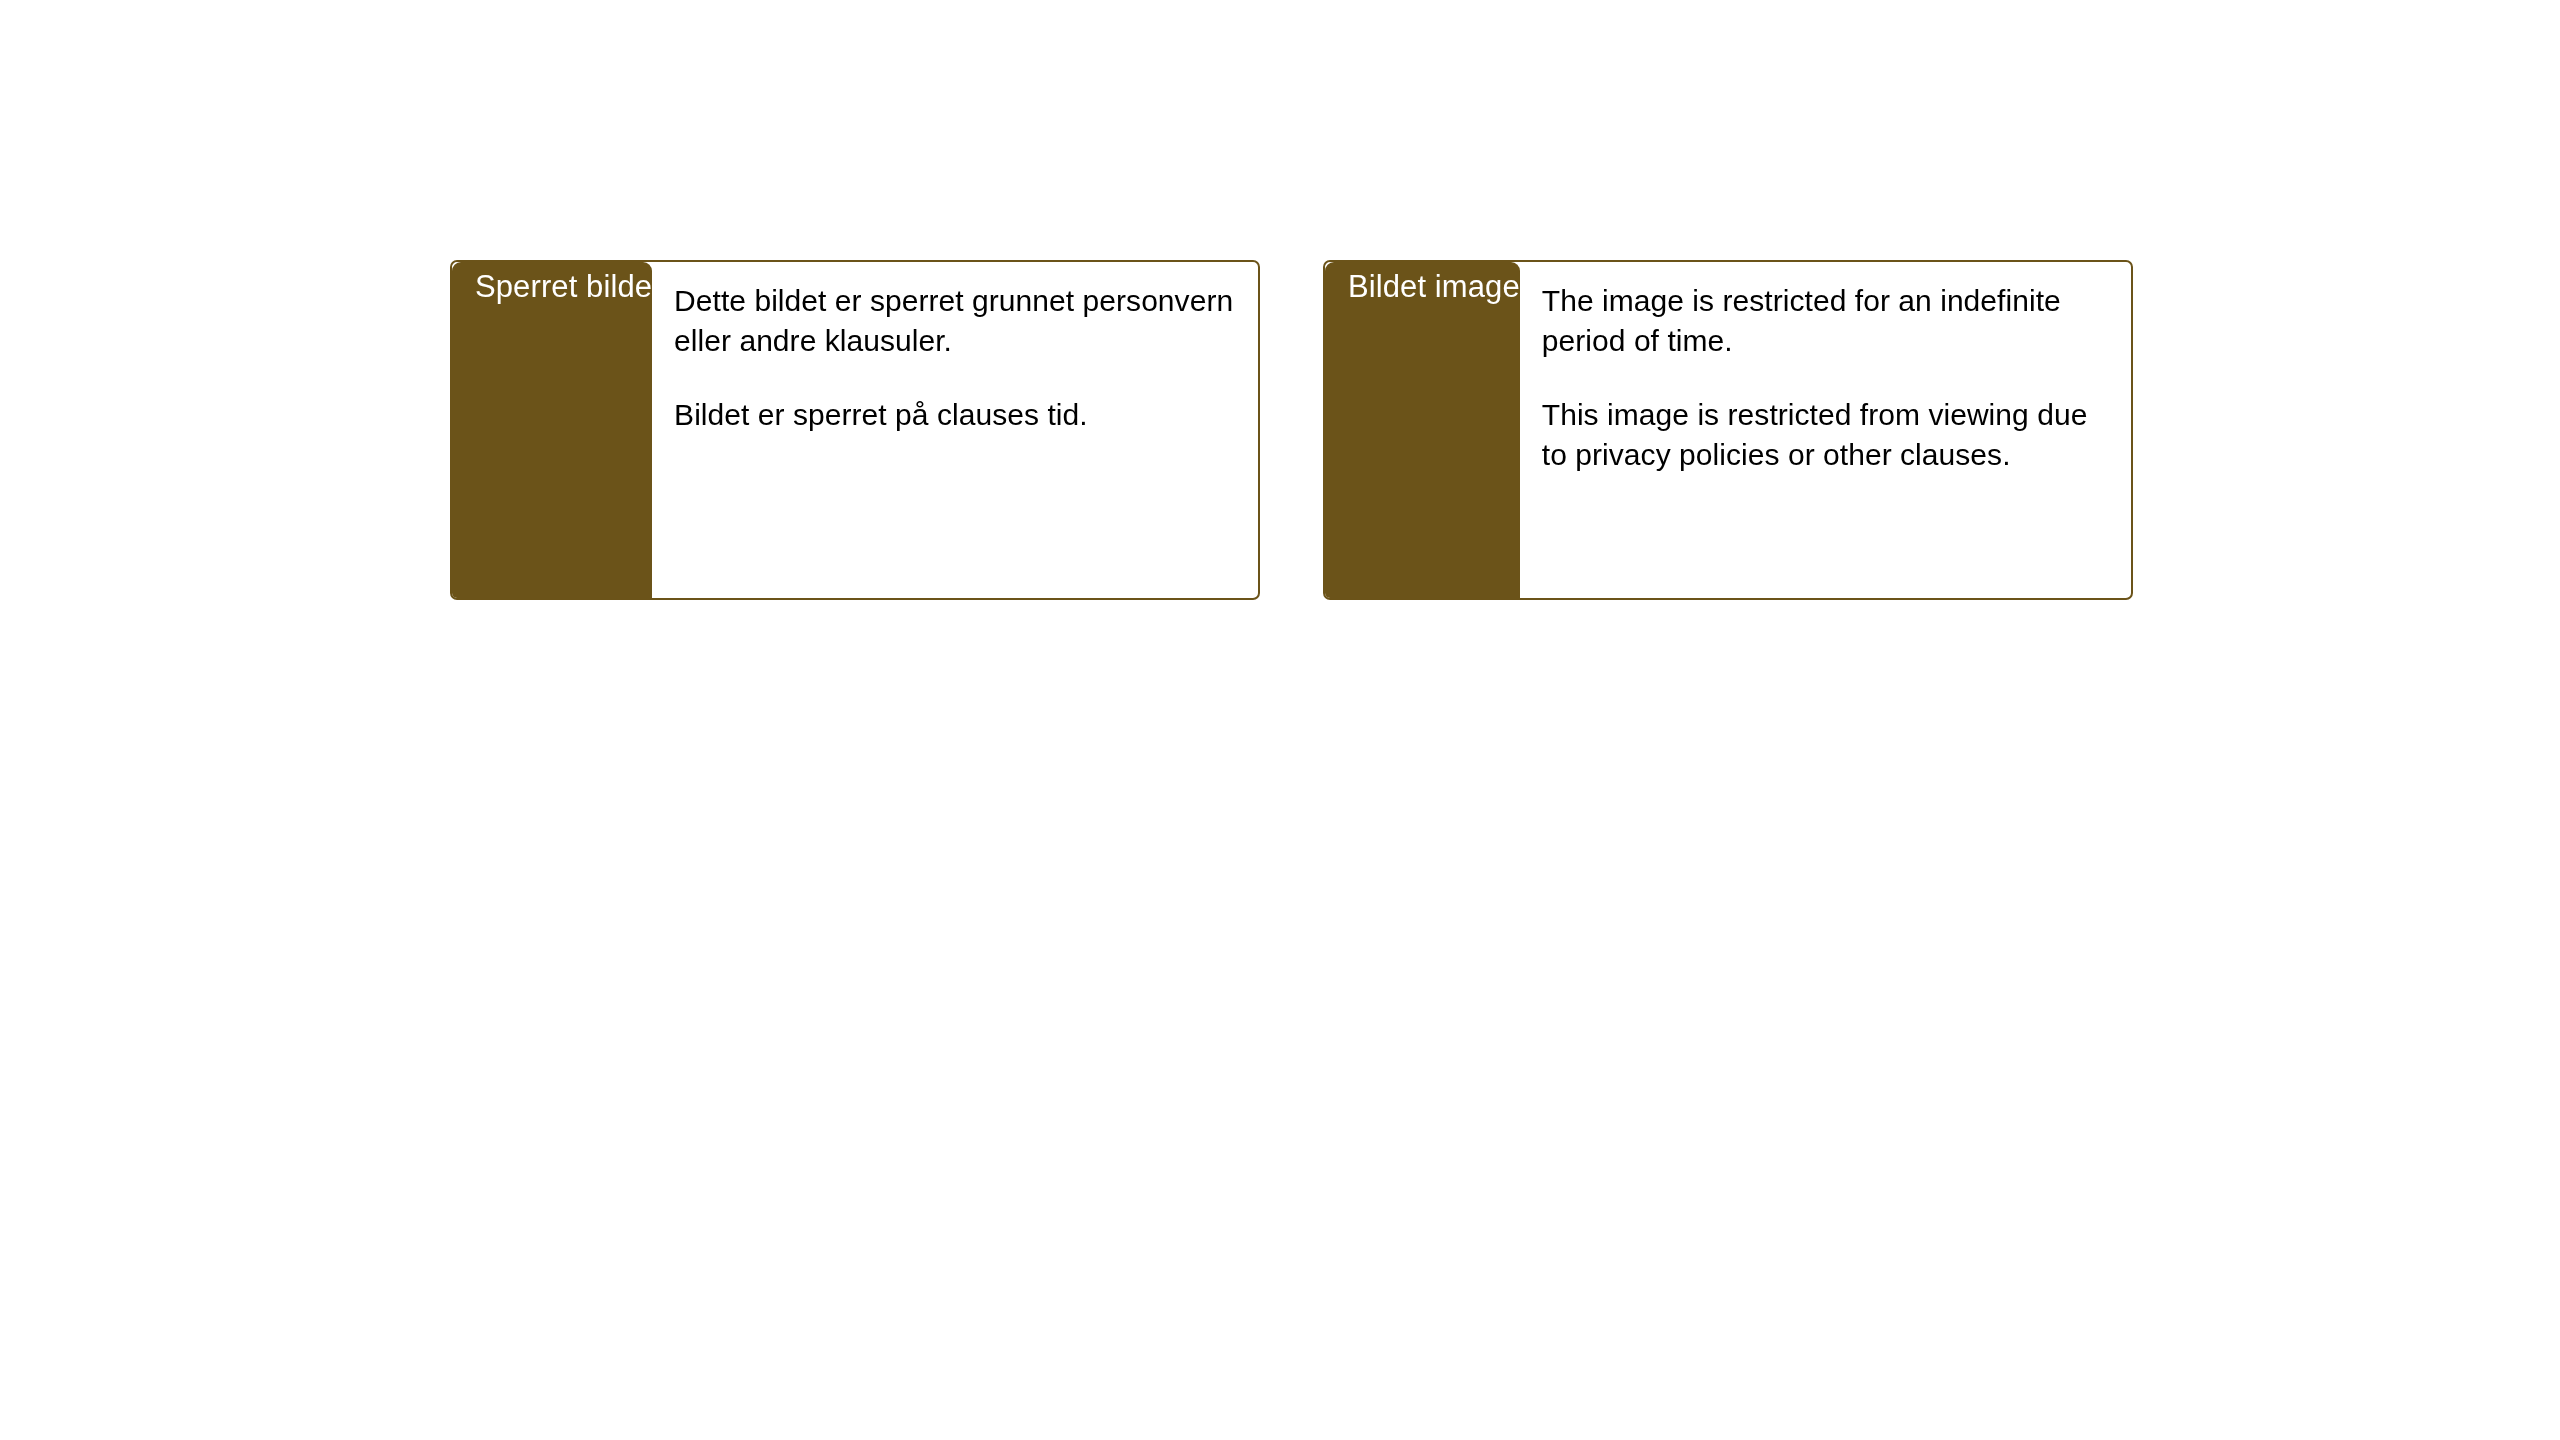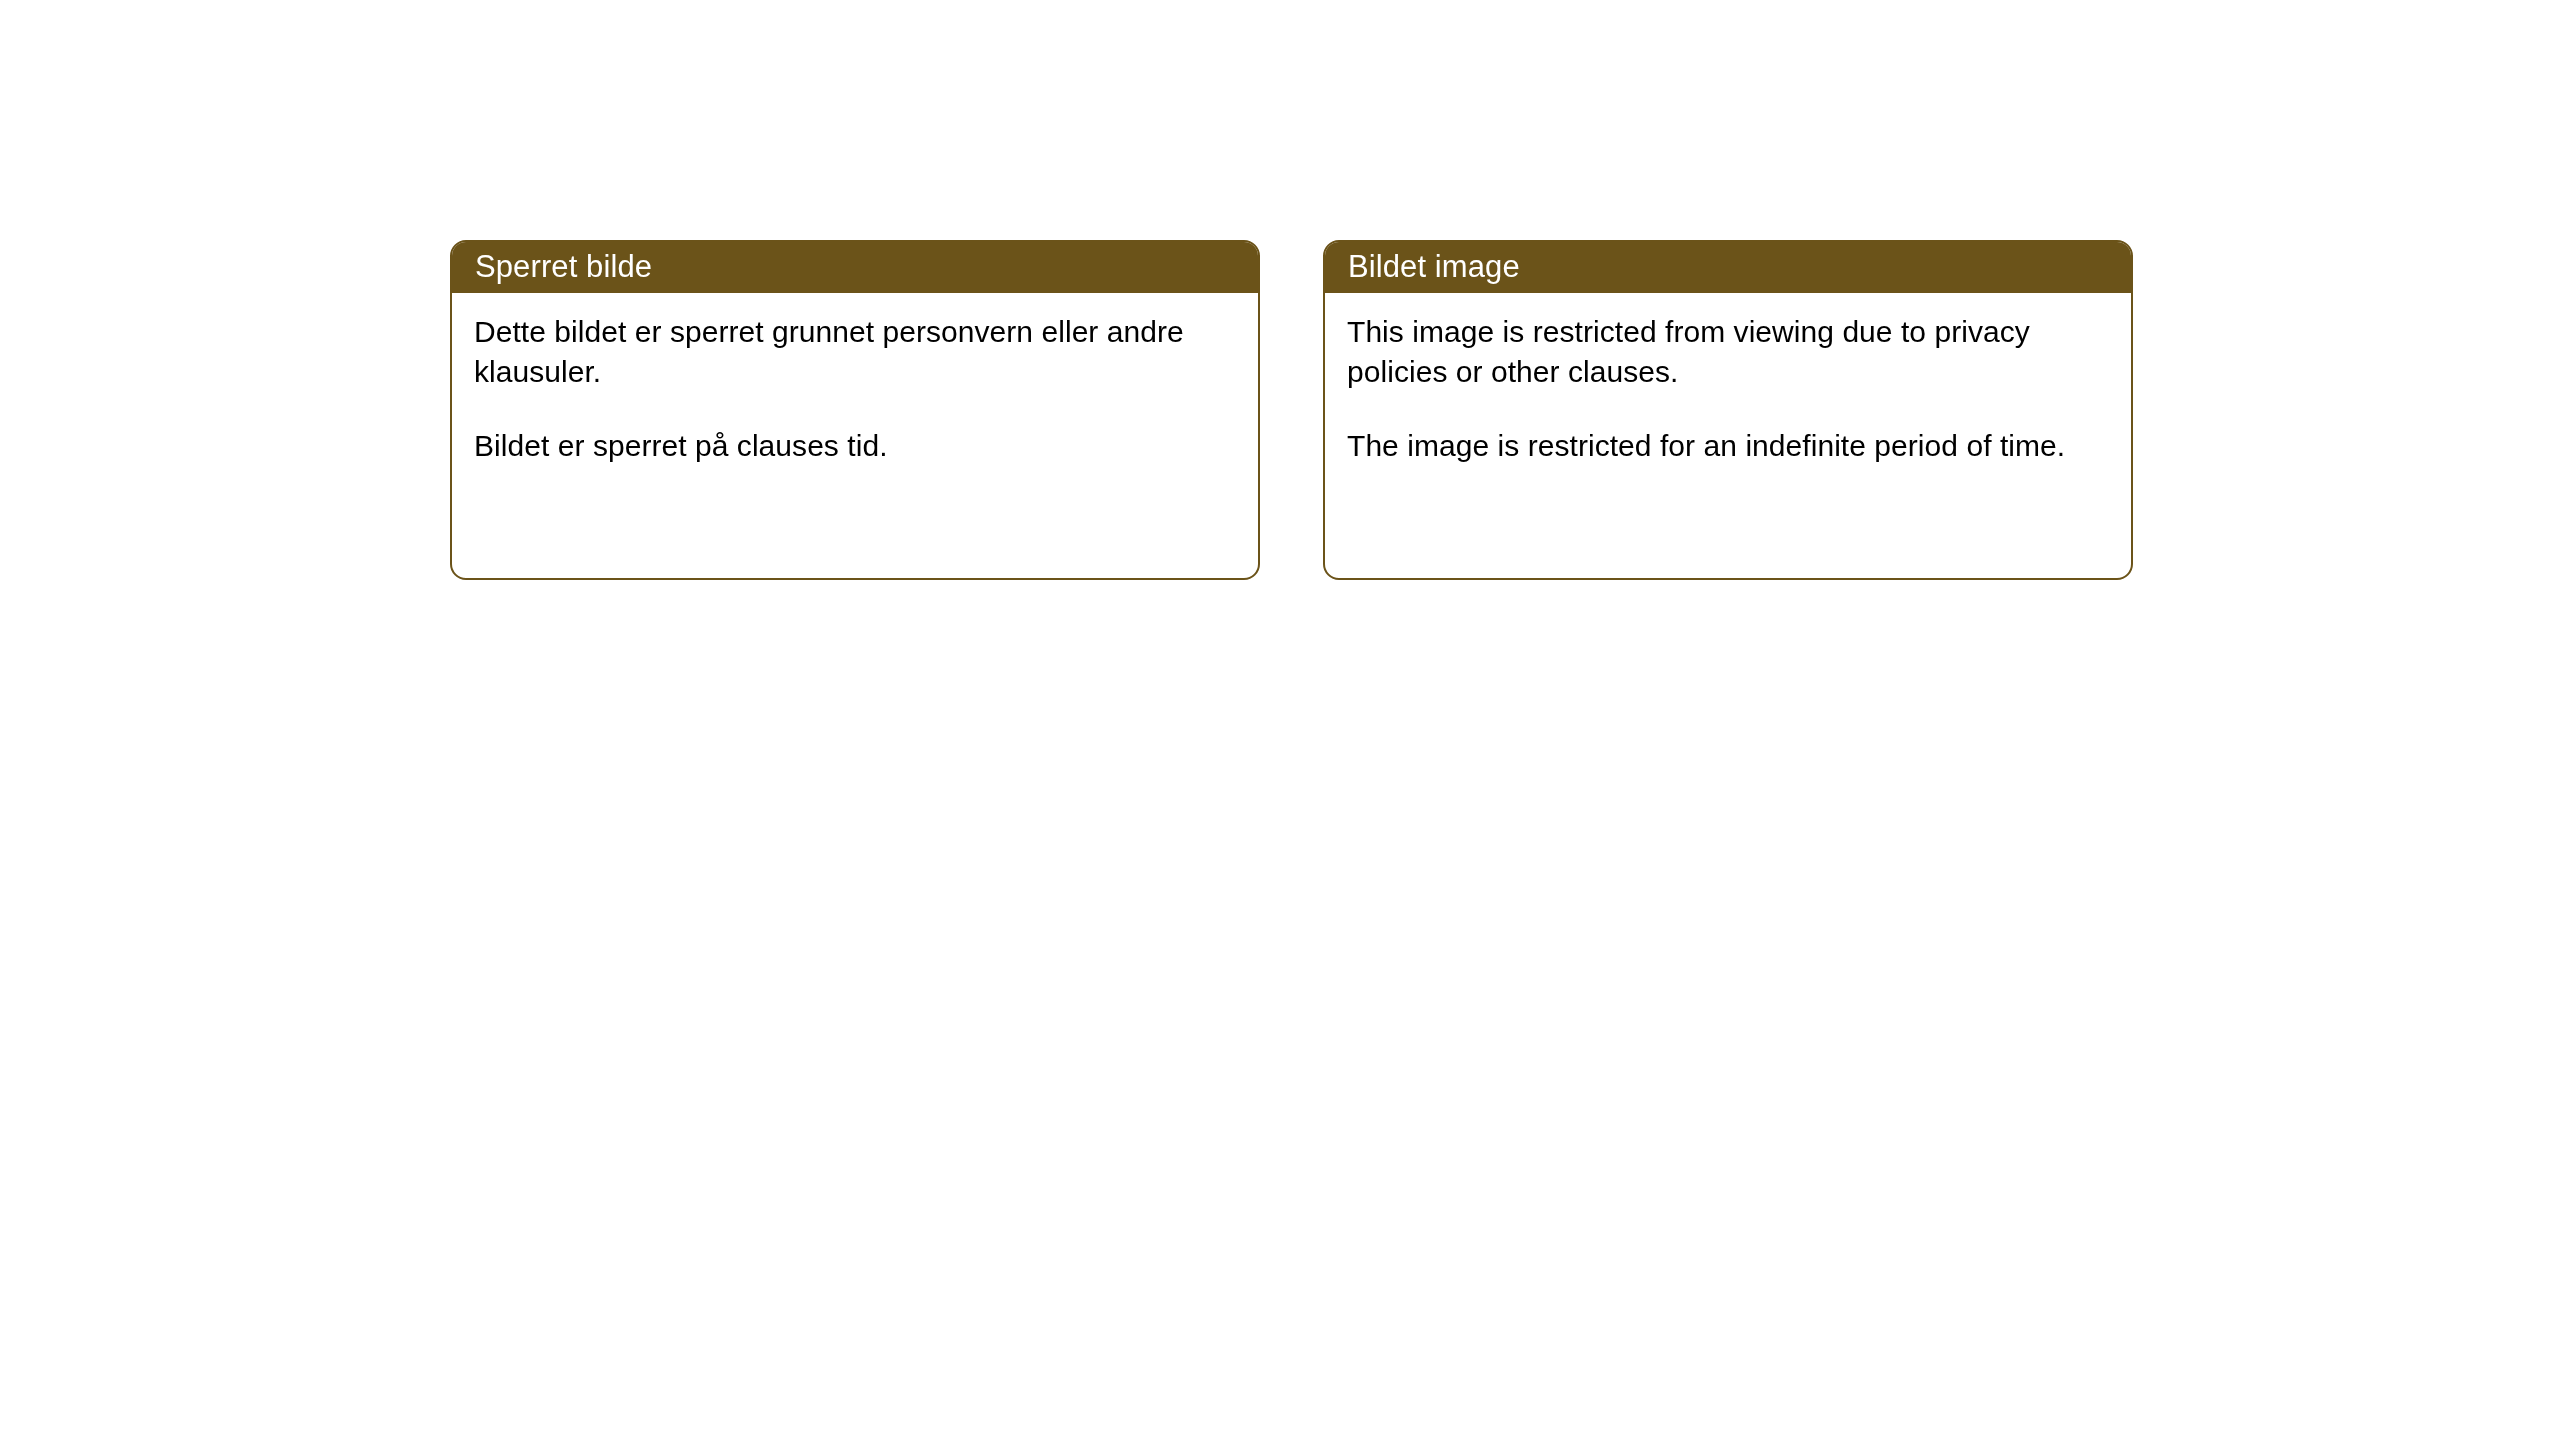--- a/index.html
+++ b/index.html
@@ -23,24 +23,25 @@
     top: 240px;
     display: flex;
     align-items: flex-start;
     gap: 63px;
   }
 
   .panel {
     box-sizing: border-box;
     background: #ffffff;
     border: 2px solid #6b5319;
-    border-radius: 16px;
+    border-radius: 7px;
     overflow: hidden;
     display: flex;
-    flex-direction: column;
+    flex-direction: row;
+    margin-top: 20px;
   }
 
   .panel-no {
     width: 810px;
     min-height: 340px;
   }
 
   .panel-en {
     width: 810px;
     min-height: 340px;
@@ -95,18 +96,18 @@
       <p>Dette bildet er sperret grunnet personvern eller andre klausuler.</p>
       <p>Bildet er sperret på clauses tid.</p>
     </div>
   </section>
 
   <section class="panel panel-en">
     <div class="panel-header">
       <span class="panel-title">Bildet image</span>
     </div>
     <div class="panel-body">
+      <p>The image is restricted for an indefinite period of time.</p>
       <p>This image is restricted from viewing due to privacy policies or other clauses.</p>
-      <p>The image is restricted for an indefinite period of time.</p>
     </div>
   </section>
 
 </div>
 
 </body></html>

